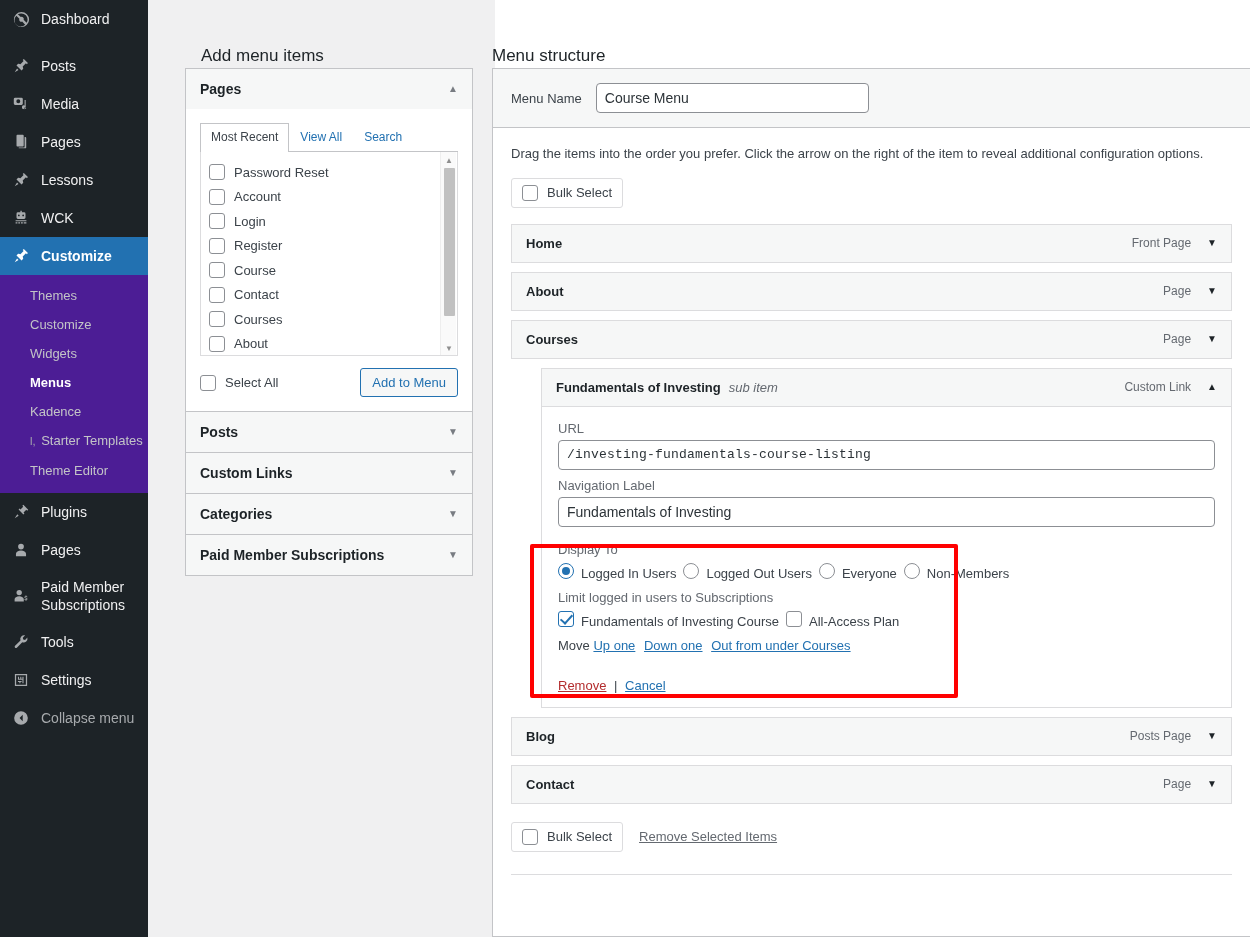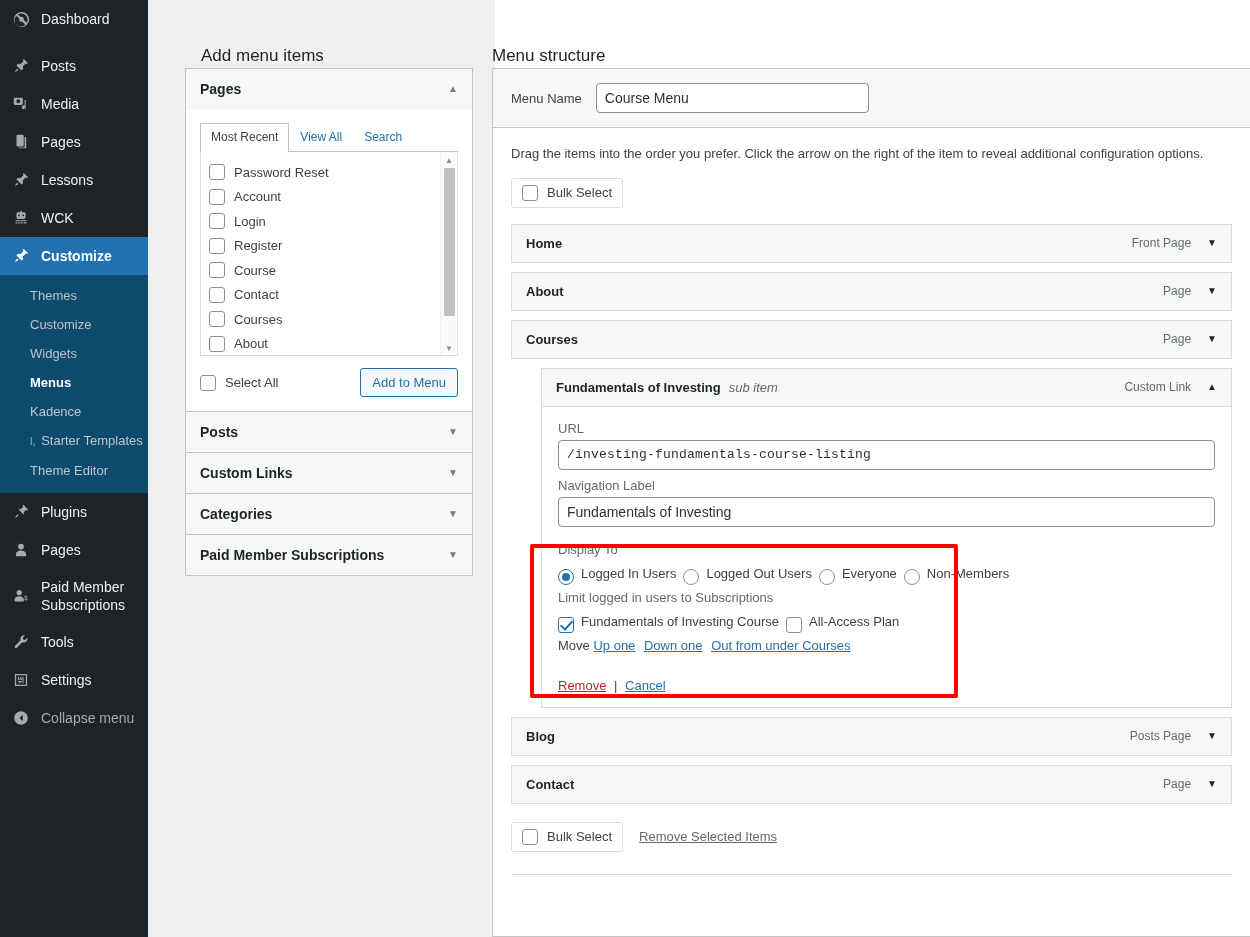--- a/index.html
+++ b/index.html
@@ -47,21 +47,21 @@
     font-weight: 600;
   }
   .menu-top.current .mi-icon { color: #fff; }
   .menu-top.current::after {
     content: "";
     position: absolute; right: -8px; top: 50%;
     margin-top: -8px;
     border: 8px solid transparent;
     border-right-color: #f0f0f1;
   }
-  .submenu { background: #0c4a6e; padding: 6px 0 8px 0; }
+  .submenu { background: #4c1d95; padding: 6px 0 8px 0; }
   .submenu-item {
     padding: 6px 0 6px 30px;
     font-size: 13px;
     color: #c3c4c7;
     cursor: pointer;
     line-height: 17px;
   }
   .submenu-item.current { color: #fff; font-weight: 600; }
   .submenu-item .st-ic { color: #a7aaad; margin-right: 2px; font-size: 11px; }
   .menu-sep { height: 9px; }
@@ -300,21 +300,21 @@
     position: absolute;
     left: 530px; top: 544px;
     width: 428px; height: 154px;
     border: 4px solid #ff0000;
     border-radius: 2px;
     pointer-events: none;
     z-index: 40;
   }
   .grp-label { font-size: 13px; color: #646970; margin: 4px 0 4px 0; line-height: 18px; }
   .opt-row { display: flex; flex-wrap: wrap; align-items: center; font-size: 13px; line-height: 22px; }
-  .opt { display: inline-flex; align-items: flex-end; margin-right: 7px; cursor: pointer; }
+  .opt { display: inline-flex; align-items: flex-start; margin-right: 7px; cursor: pointer; }
   .opt .lbl { margin-left: 7px; color: #3c434a; }
 
   .move-row { font-size: 13px; color: #3c434a; margin-top: 3px; line-height: 20px; }
   .move-row .lnk { color: #2271b1; text-decoration: underline; cursor: pointer; margin-right: 5px; }
 
   .rc-row { padding: 8px 16px 14px 16px; font-size: 13px; }
   .rc-row .remove { color: #b32d2e; text-decoration: underline; cursor: pointer; }
   .rc-row .sep { color: #3c434a; margin: 0 4px; }
   .rc-row .cancel { color: #2271b1; text-decoration: underline; cursor: pointer; }
 

